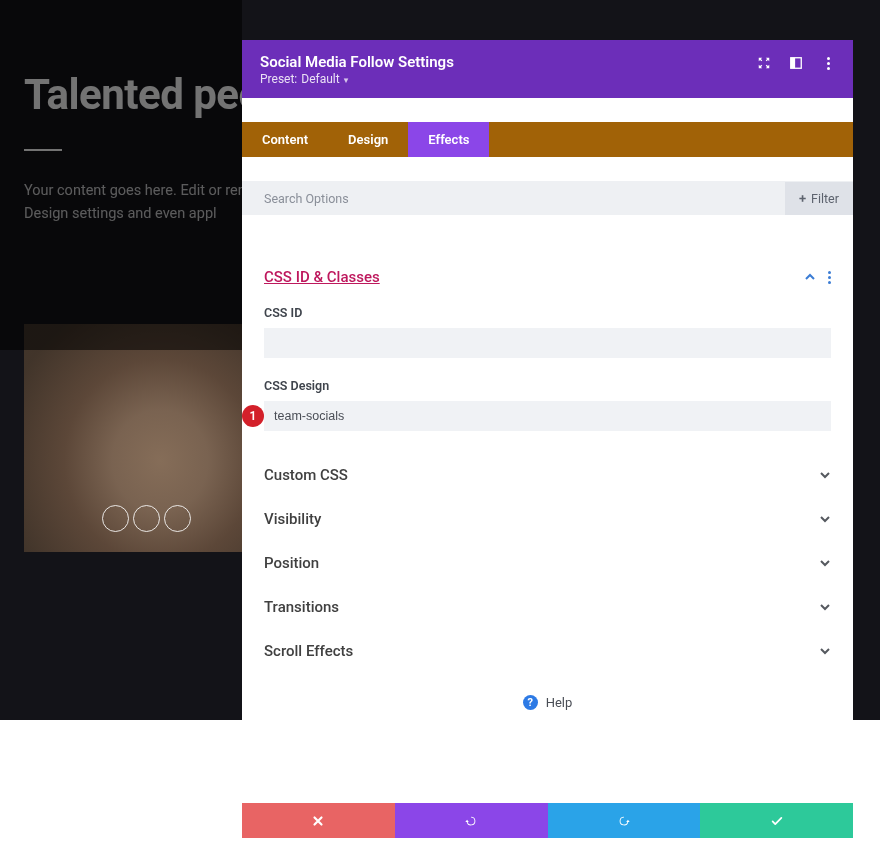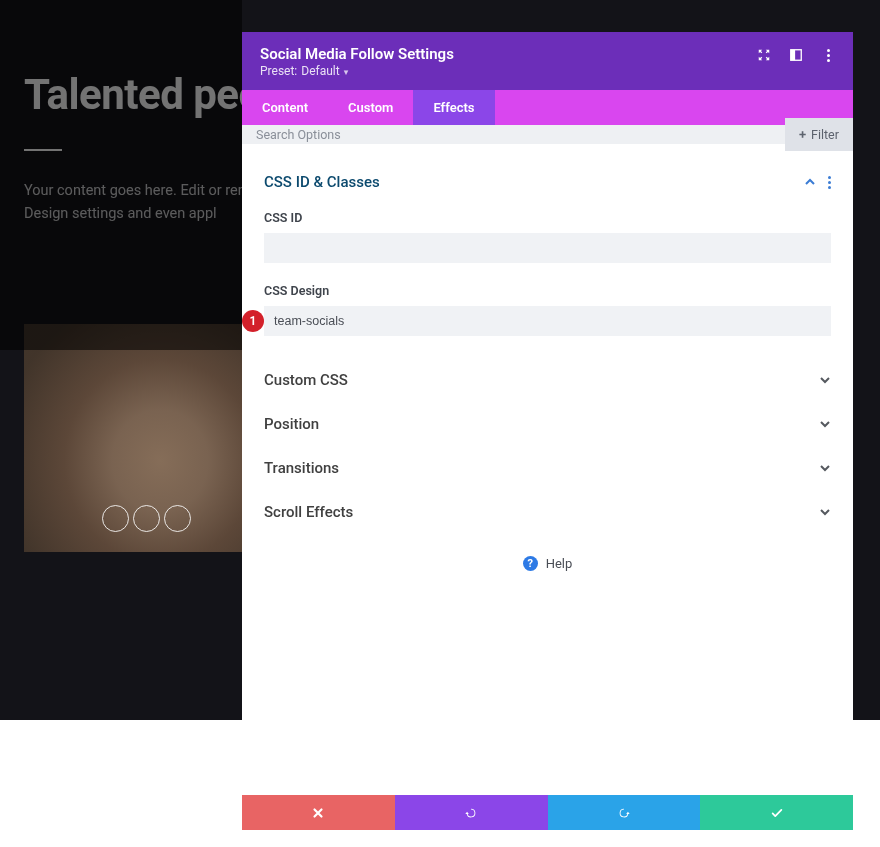--- a/index.html
+++ b/index.html
@@ -77,64 +77,65 @@
   .social-circle {
     width: 27px;
     height: 27px;
     border: 1.5px solid rgba(255,255,255,0.85);
     border-radius: 50%;
   }
 
   
   .modal {
     position: absolute;
-    top: 32px;
+    top: 40px;
     left: 242px;
     width: 611px;
     height: 798px;
     background: #fff;
     display: flex;
     flex-direction: column;
     box-shadow: 0 0 0 0 transparent;
+    gap: 24px;
   }
   .modal-header {
     background: #6c2eb9;
     color: #fff;
     padding: 13px 18px 12px;
     display: flex;
     align-items: flex-start;
     justify-content: space-between;
   }
   .modal-header-left { display: flex; flex-direction: column; gap: 1px; }
   .modal-title { font-size: 15px; font-weight: 600; }
   .preset-row { font-size: 12px; color: rgba(255,255,255,0.85); display: flex; align-items: center; gap: 4px; }
   .preset-caret::after { content: "▾"; font-size: 9px; opacity: 0.85; }
   .modal-header-icons { display: flex; align-items: center; gap: 18px; margin-top: 3px; }
   .hdr-icon { width: 14px; height: 14px; display:flex; align-items:center; justify-content:center; cursor:pointer; }
   .hdr-icon svg { width: 14px; height: 14px; fill: #fff; }
   .kebab { display: flex; flex-direction: column; gap: 2px; align-items: center; }
   .kebab span { width: 3px; height: 3px; background: #fff; border-radius: 50%; }
 
-  .tabs { display: flex; background: #d946ef; }
+  .tabs { display: flex; background: #a16207; }
   .tab {
     padding: 10px 20px;
     font-size: 13px;
     font-weight: 600;
     color: #fff;
     cursor: pointer;
   }
   .tab.active { background: #8b46e8; }
 
   .search-row {
     background: #eef0f3;
     display: flex;
     align-items: center;
     justify-content: space-between;
-    padding-left: 14px;
-    height: 19px;
+    padding-left: 22px;
+    height: 34px;
     font-size: 12.5px;
     color: #8a8f99;
   }
   .filter-btn {
     background: #dfe2e8;
     color: #5d636e;
     font-size: 12.5px;
     height: 33px;
     padding: 0 14px;
     display: flex;
@@ -158,21 +159,21 @@
     align-items: center;
     justify-content: space-between;
     cursor: pointer;
     height: 44px;
   }
   .section-title {
     font-size: 15px;
     font-weight: 500;
     color: #404040;
   }
-  .section.open .section-title { color: #0c4a6e; }
+  .section.open .section-title { color: #be185d; text-decoration: underline; }
   .section-head-right { display: flex; align-items: center; gap: 12px; }
   .caret-up, .caret-down { width: 12px; height: 12px; display:flex; align-items:center; justify-content:center; }
   .caret-up svg, .caret-down svg { width: 12px; height: 12px; fill: none; stroke-width: 2; }
   .caret-up svg { stroke: #3b7cd4; }
   .caret-down svg { stroke: #55595f; }
   .section .kebab-sm { display: flex; flex-direction: column; gap: 2px; }
   .section .kebab-sm span { width: 3px; height: 3px; background: #3b7cd4; border-radius: 50%; }
 
   .field-label { font-size: 12.5px; font-weight: 600; color: #3f444c; margin-top: 6px; margin-bottom: 8px; }
   .text-input {
@@ -293,21 +294,21 @@
       <div class="hdr-icon kebab">
         <span></span>
           <span></span>
           <span></span>
       </div>
     </div>
   </div>
 
   <div class="tabs">
     <div class="tab">Content</div>
-    <div class="tab">Custom</div>
+    <div class="tab">Design</div>
     <div class="tab active">Effects</div>
   </div>
 
   <div class="search-row">
     <div>Search Options</div>
     <div class="filter-btn">
       <span class="plus">+</span>
       <span>Filter</span>
     </div>
   </div>
@@ -349,20 +350,30 @@
           <div class="section-title">Custom CSS</div>
           <div class="caret-down">
             <svg viewBox="0 0 12 12">
                 <polyline points="2,4 6,8 10,4"></polyline>
               </svg>
           </div>
         </div>
       </div>
       <div class="section">
         <div class="section-head">
+          <div class="section-title">Visibility</div>
+          <div class="caret-down">
+            <svg viewBox="0 0 12 12">
+                <polyline points="2,4 6,8 10,4"></polyline>
+              </svg>
+          </div>
+        </div>
+      </div>
+      <div class="section">
+        <div class="section-head">
           <div class="section-title">Position</div>
           <div class="caret-down">
             <svg viewBox="0 0 12 12">
                 <polyline points="2,4 6,8 10,4"></polyline>
               </svg>
           </div>
         </div>
       </div>
       <div class="section">
         <div class="section-head">

